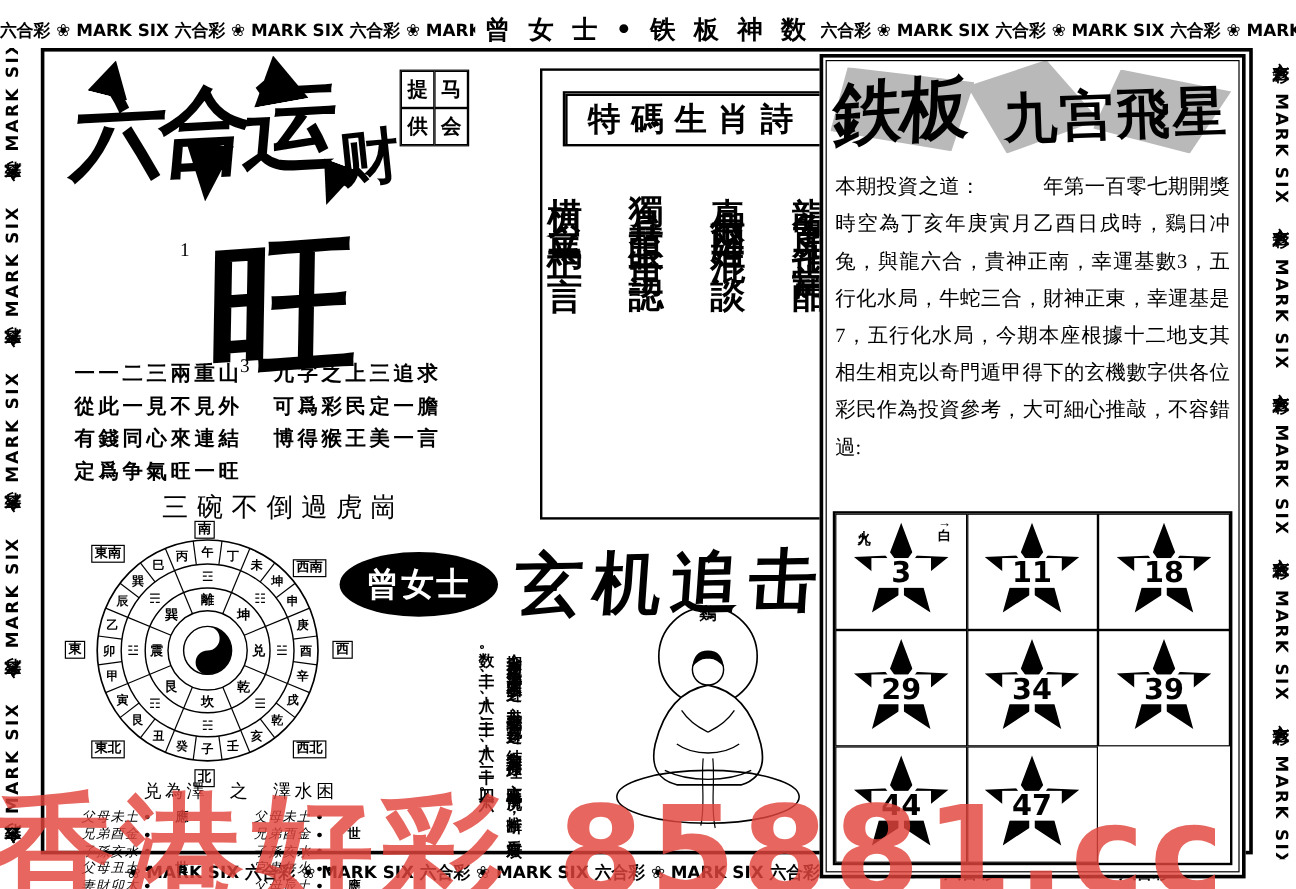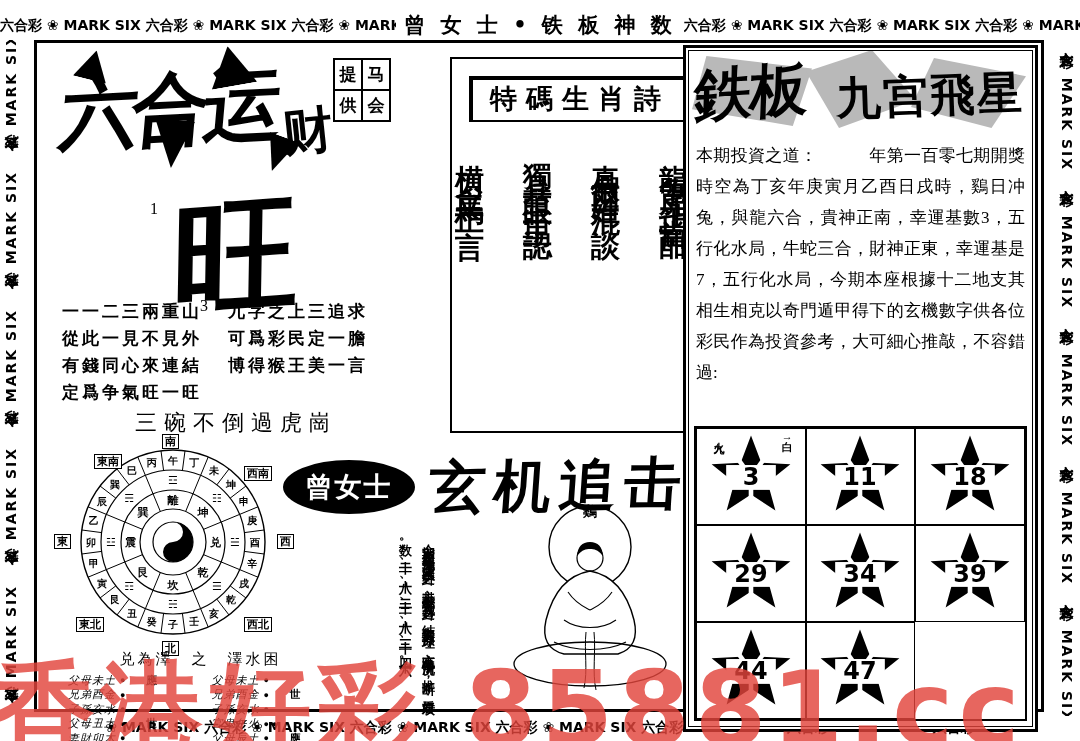--- a/index.html
+++ b/index.html
@@ -379,21 +379,21 @@
       <text x="84.94796179957171" y="77.94796179957173" text-anchor="middle" font-size="11" font-weight="bold">巽</text>
       <circle cx="115" cy="104" r="20" fill="#fff" stroke="#000" stroke-width="1.2"></circle>
         <path d="M115,84 A20,20 0 0 1 115,124 A10,10 0 0 1 115,104 A10,10 0 0 0 115,84 Z" fill="#000"></path>
         <circle cx="115" cy="94" r="2.6" fill="#fff"></circle>
         <circle cx="115" cy="114" r="2.6" fill="#000"></circle>
     </svg>
   <div class="dirbox" style="left:104px;top:-4px">南</div>
   <div class="dirbox" style="left:104px;bottom:-6px">北</div>
   <div class="dirbox" style="left:-4px;top:96px">東</div>
   <div class="dirbox" style="right:-6px;top:96px">西</div>
-  <div class="dirbox" style="left:36px;top:16px">東南</div>
+  <div class="dirbox" style="left:18px;top:16px">東南</div>
   <div class="dirbox" style="right:16px;top:28px">西南</div>
   <div class="dirbox" style="left:18px;bottom:18px">東北</div>
   <div class="dirbox" style="right:16px;bottom:18px">西北</div>
 </div>
 
 <div class="hx">
   <div class="hx-title"><span>兑為澤</span>　<span>之</span>　<span>澤水困</span></div>
   <div class="hx-cols">
     <div class="hx-col" id="hxL">
         <div class="hx-row">

